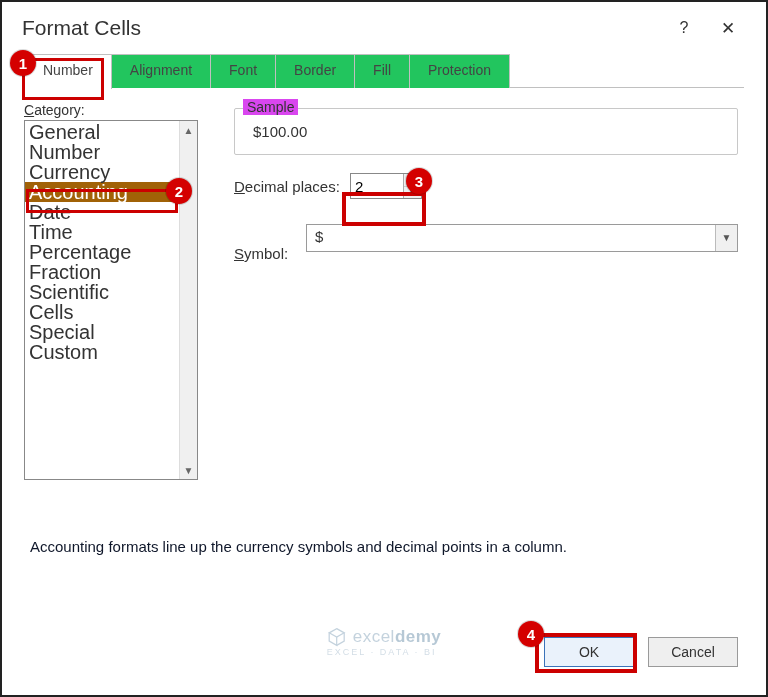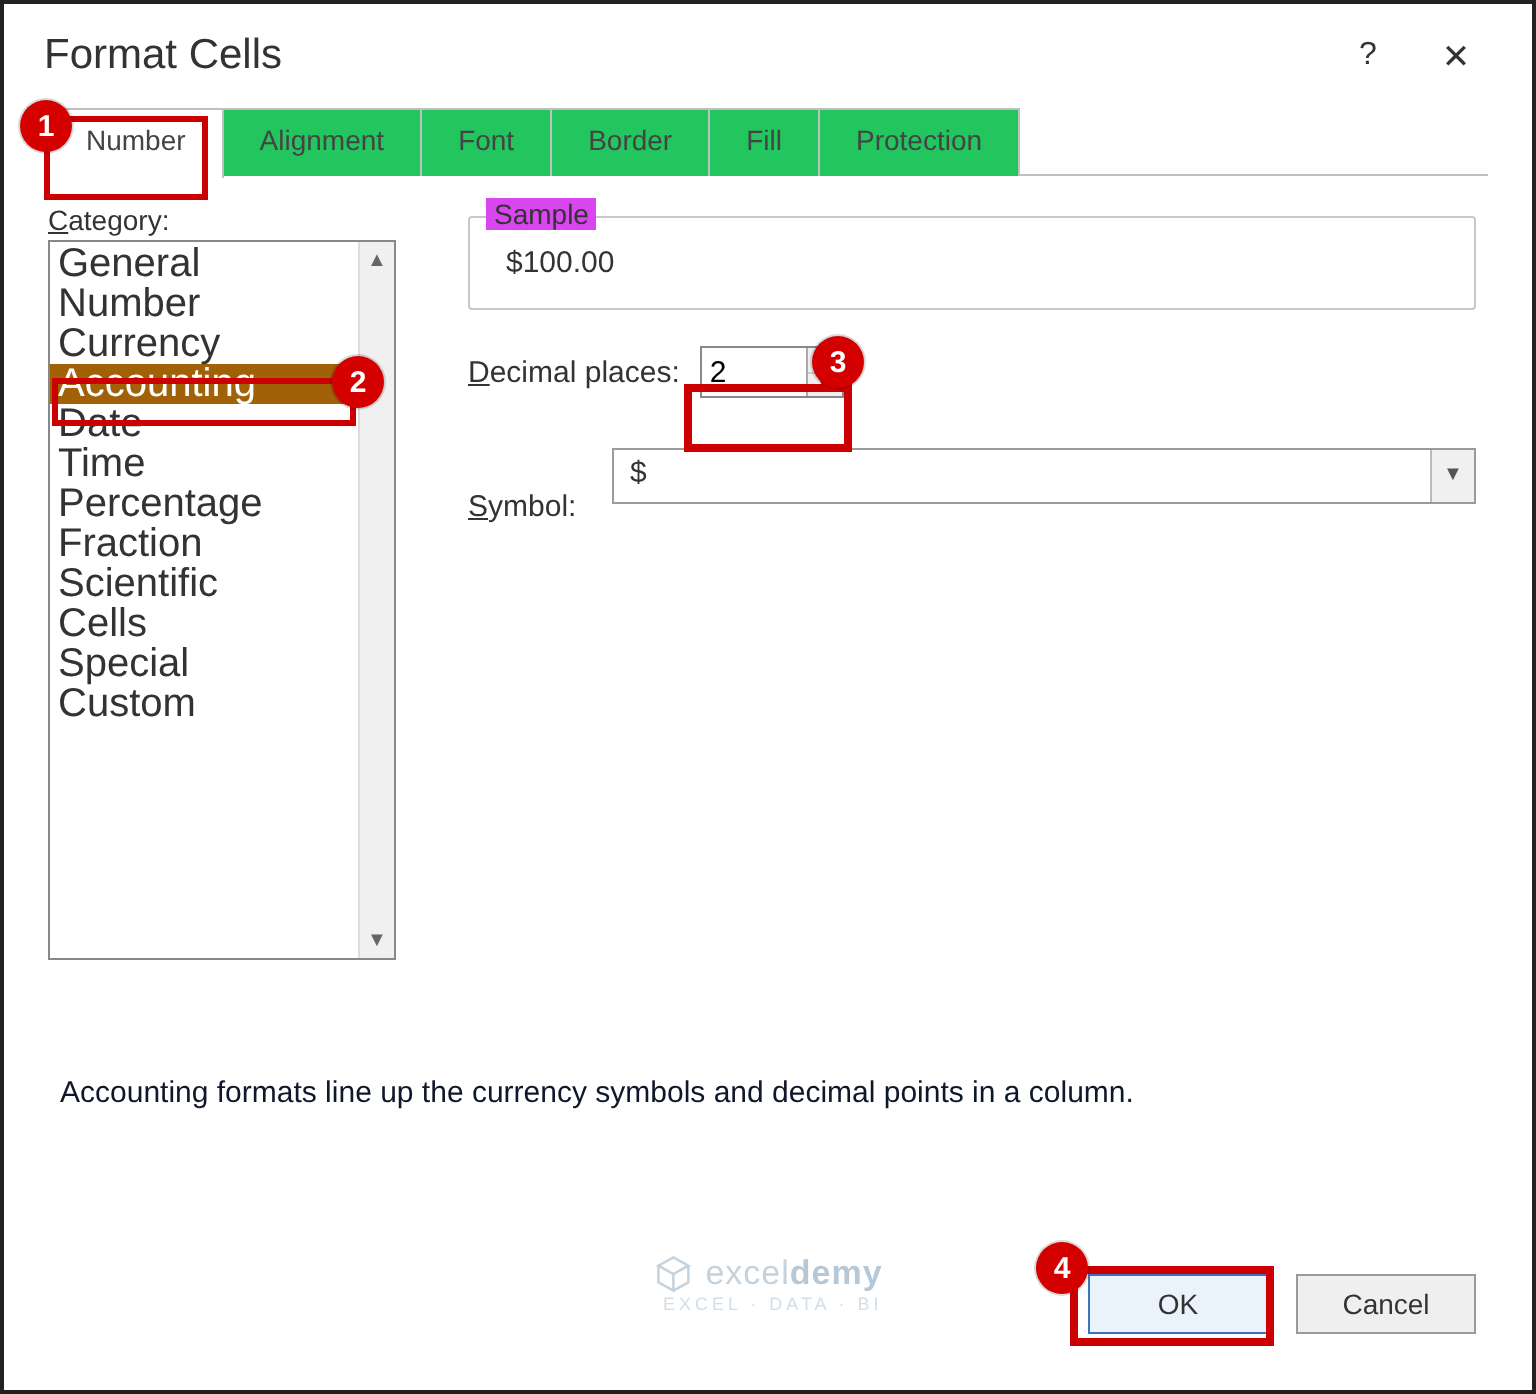--- a/index.html
+++ b/index.html
@@ -265,21 +265,21 @@
     z-index: 10;
     box-shadow: 0 0 0 1px rgba(0,0,0,0.15);
   }
   .watermark {
     position: absolute;
     left: 50%;
     bottom: 32px;
     transform: translateX(-50%);
     display: flex;
     flex-direction: column;
-    align-items: flex-end;
+    align-items: flex-start;
     opacity: 0.5;
     color: #8aa7bd;
     font-size: 14px;
     pointer-events: none;
   }
   .watermark .brand {
     display:flex;align-items:center;gap:6px;
     font-size: 17px;
     letter-spacing: 0.5px;
   }

